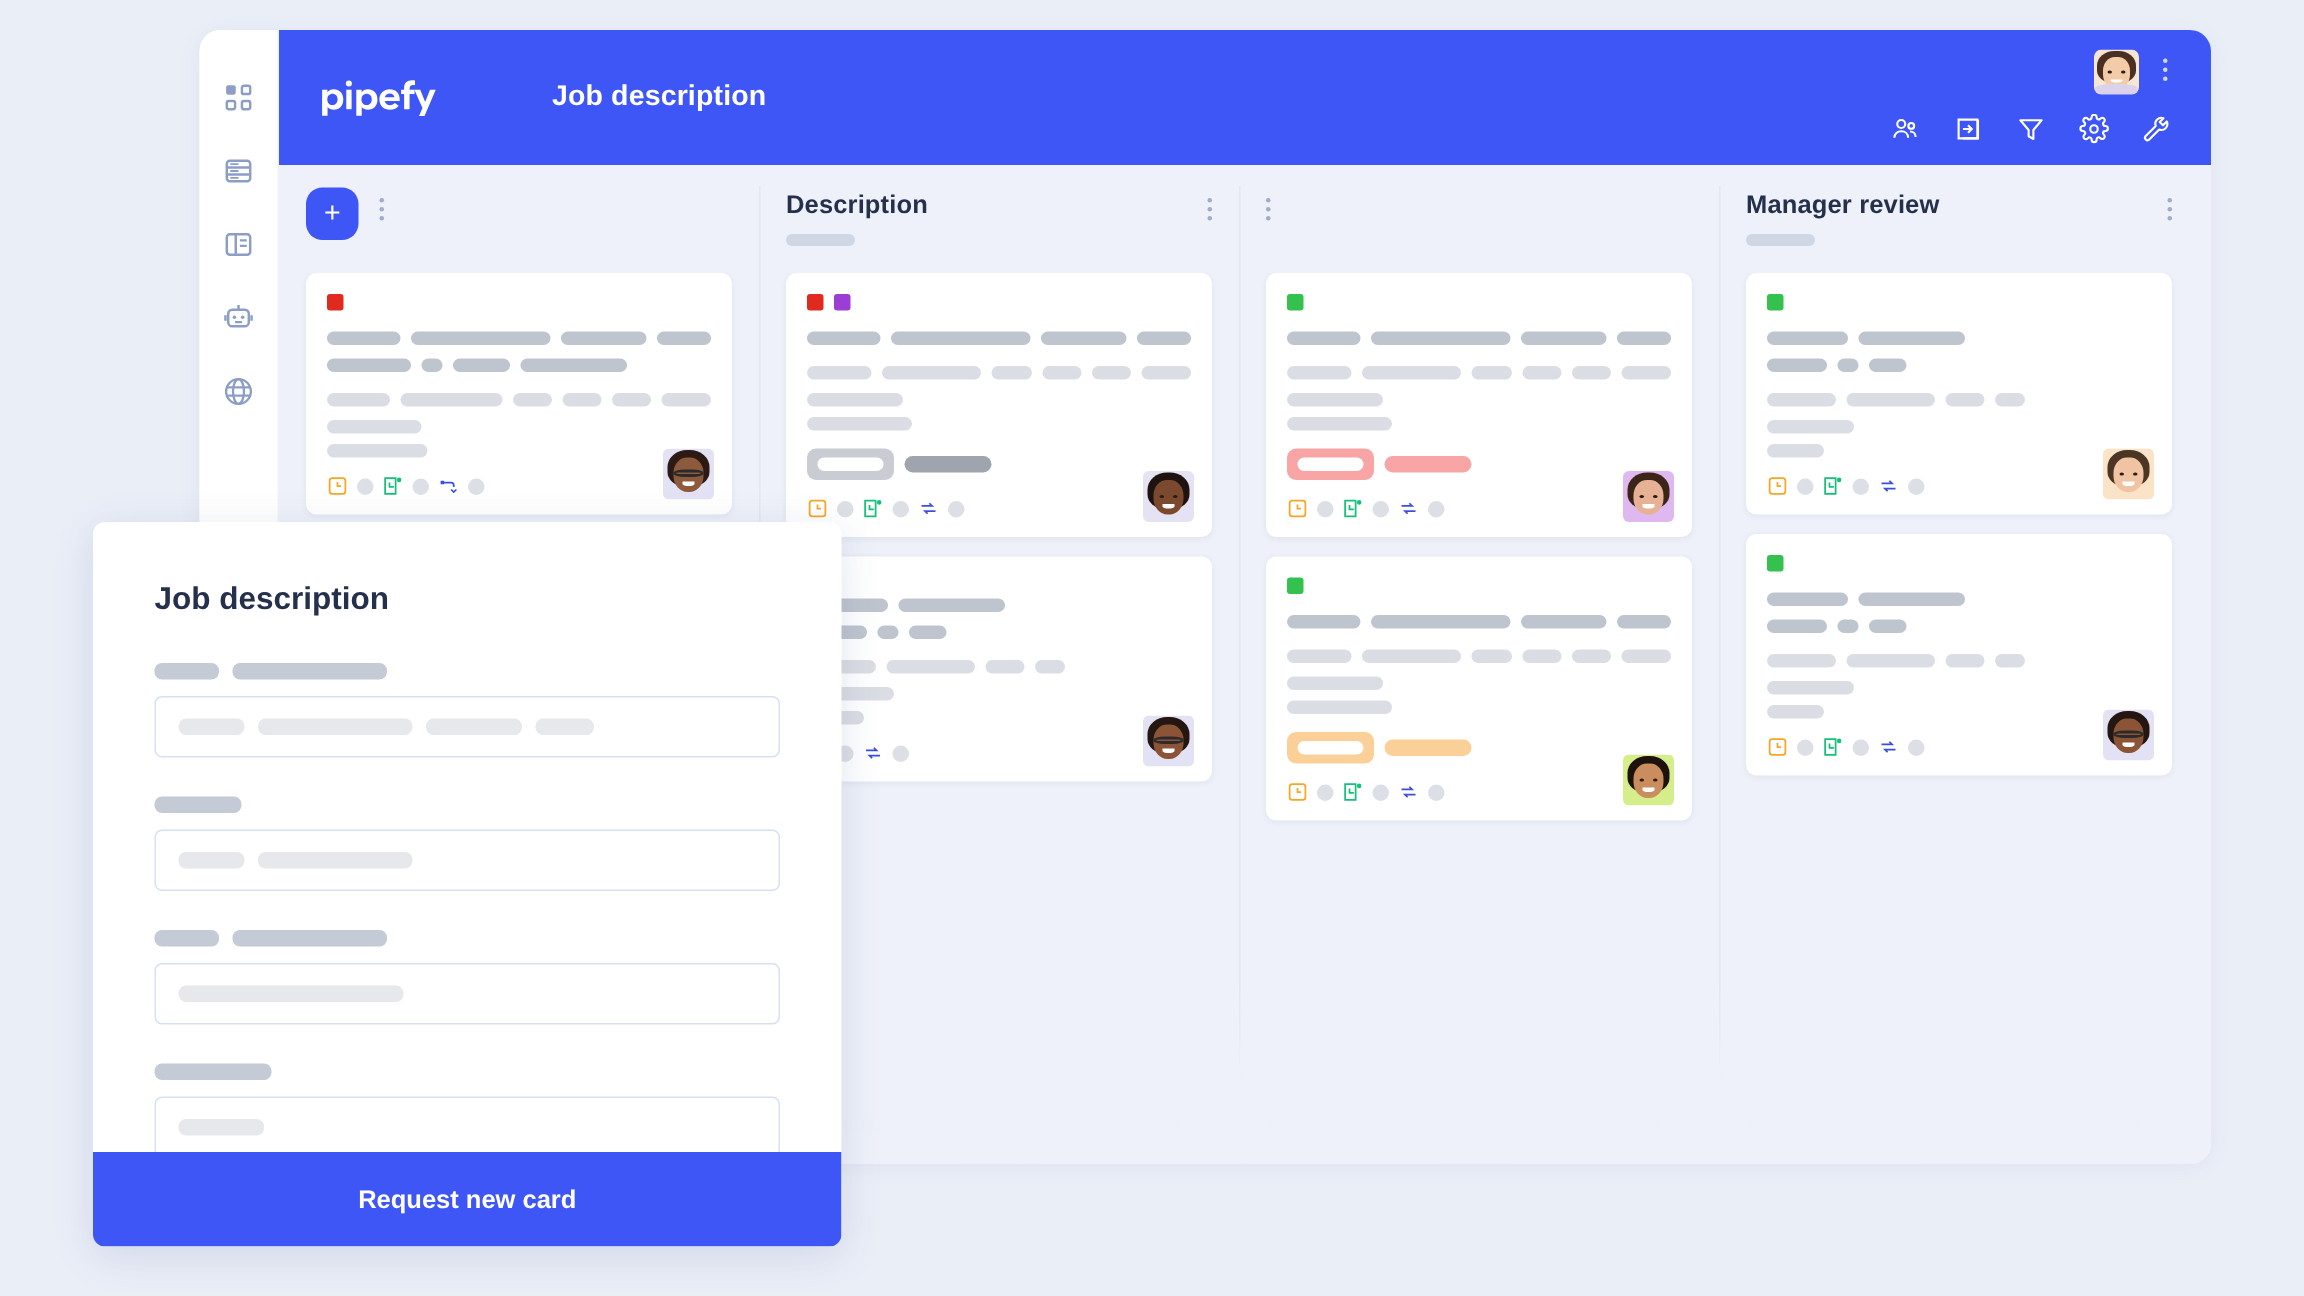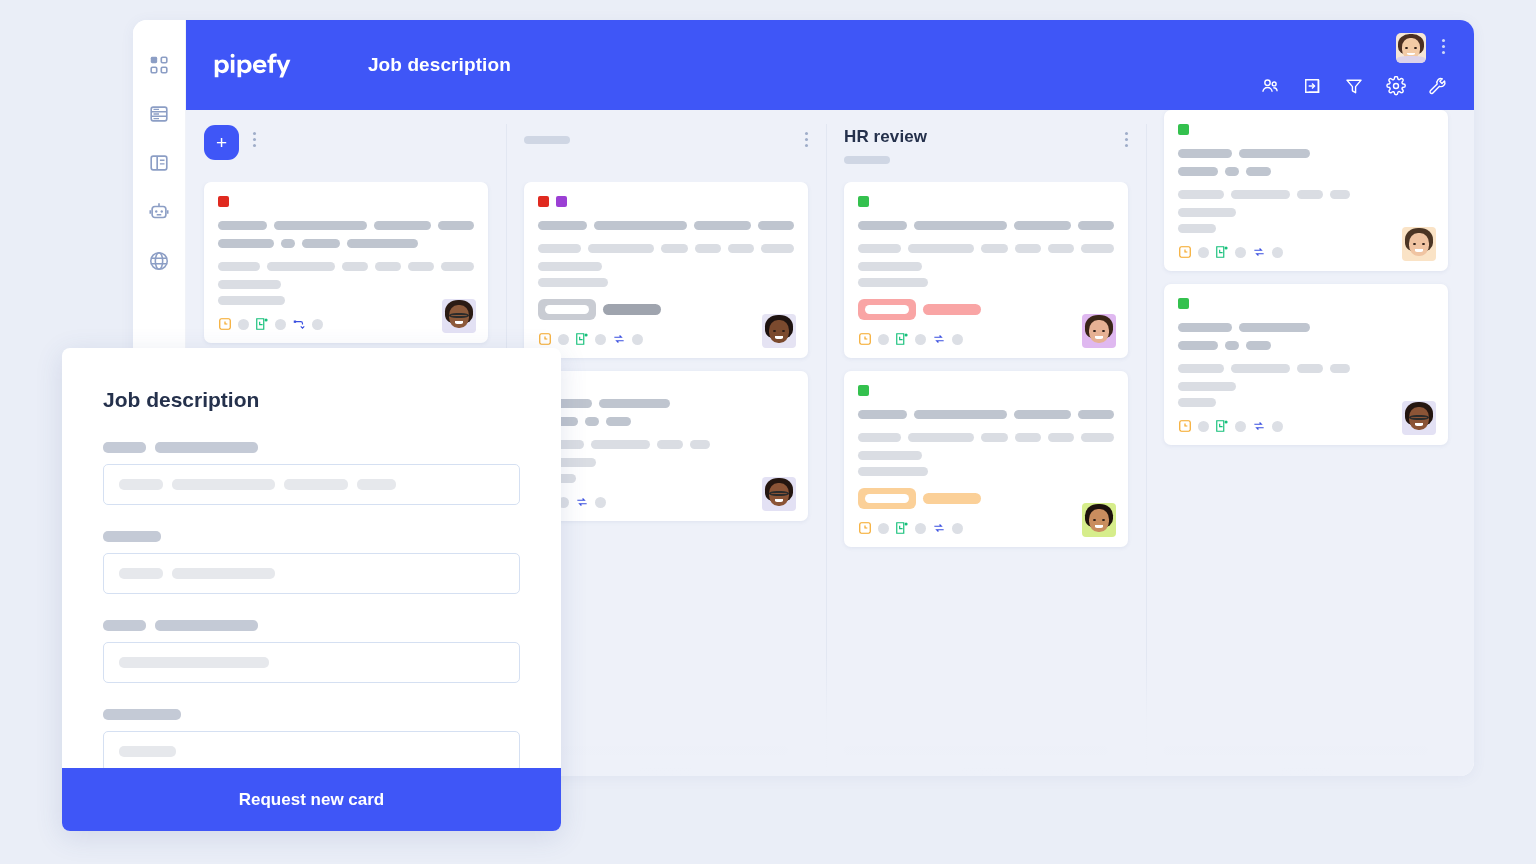--- a/index.html
+++ b/index.html
@@ -400,20 +400,21 @@
                 </div>
               </div>
             </div>
           </div>
           <div class="fade-mask"></div>
         </div>
 
         <div class="column">
           <div class="col-head">
             <div class="col-title-wrap">
+              <div class="col-title">Description</div>
               <div class="col-sub"></div>
             </div>
             <span class="kebab dark col-kebab">
                 <i></i>
                 <i></i>
                 <i></i>
               </span>
           </div>
           <div class="col-body">
             <div class="card">
@@ -537,24 +538,20 @@
             <div class="ghost">
               <div class="g1"></div>
                 <div class="g2"></div>
             </div>
           </div>
           <div class="fade-mask"></div>
         </div>
 
         <div class="column">
           <div class="col-head">
-            <div class="col-title-wrap">
-              <div class="col-title">HR review</div>
-              <div class="col-sub"></div>
-            </div>
             <span class="kebab dark col-kebab">
                 <i></i>
                 <i></i>
                 <i></i>
               </span>
           </div>
           <div class="col-body">
             <div class="card">
               <div class="chips">
                 <span class="chip" style="background:#34c14e"></span>
@@ -689,20 +686,31 @@
 
             <div class="ghost">
               <div class="g1"></div>
                 <div class="g2"></div>
             </div>
           </div>
           <div class="fade-mask"></div>
         </div>
 
         <div class="column">
+          <div class="col-head">
+            <div class="col-title-wrap">
+              <div class="col-title">Manager review</div>
+              <div class="col-sub"></div>
+            </div>
+            <span class="kebab dark col-kebab">
+                <i></i>
+                <i></i>
+                <i></i>
+              </span>
+          </div>
           <div class="col-body">
             <div class="card">
               <div class="chips">
                 <span class="chip" style="background:#34c14e"></span>
               </div>
               <div class="sk-row">
                   <span class="sk" style="width:54px"></span>
                   <span class="sk" style="width:71px"></span>
                 </div>
               <div class="sk-row">

